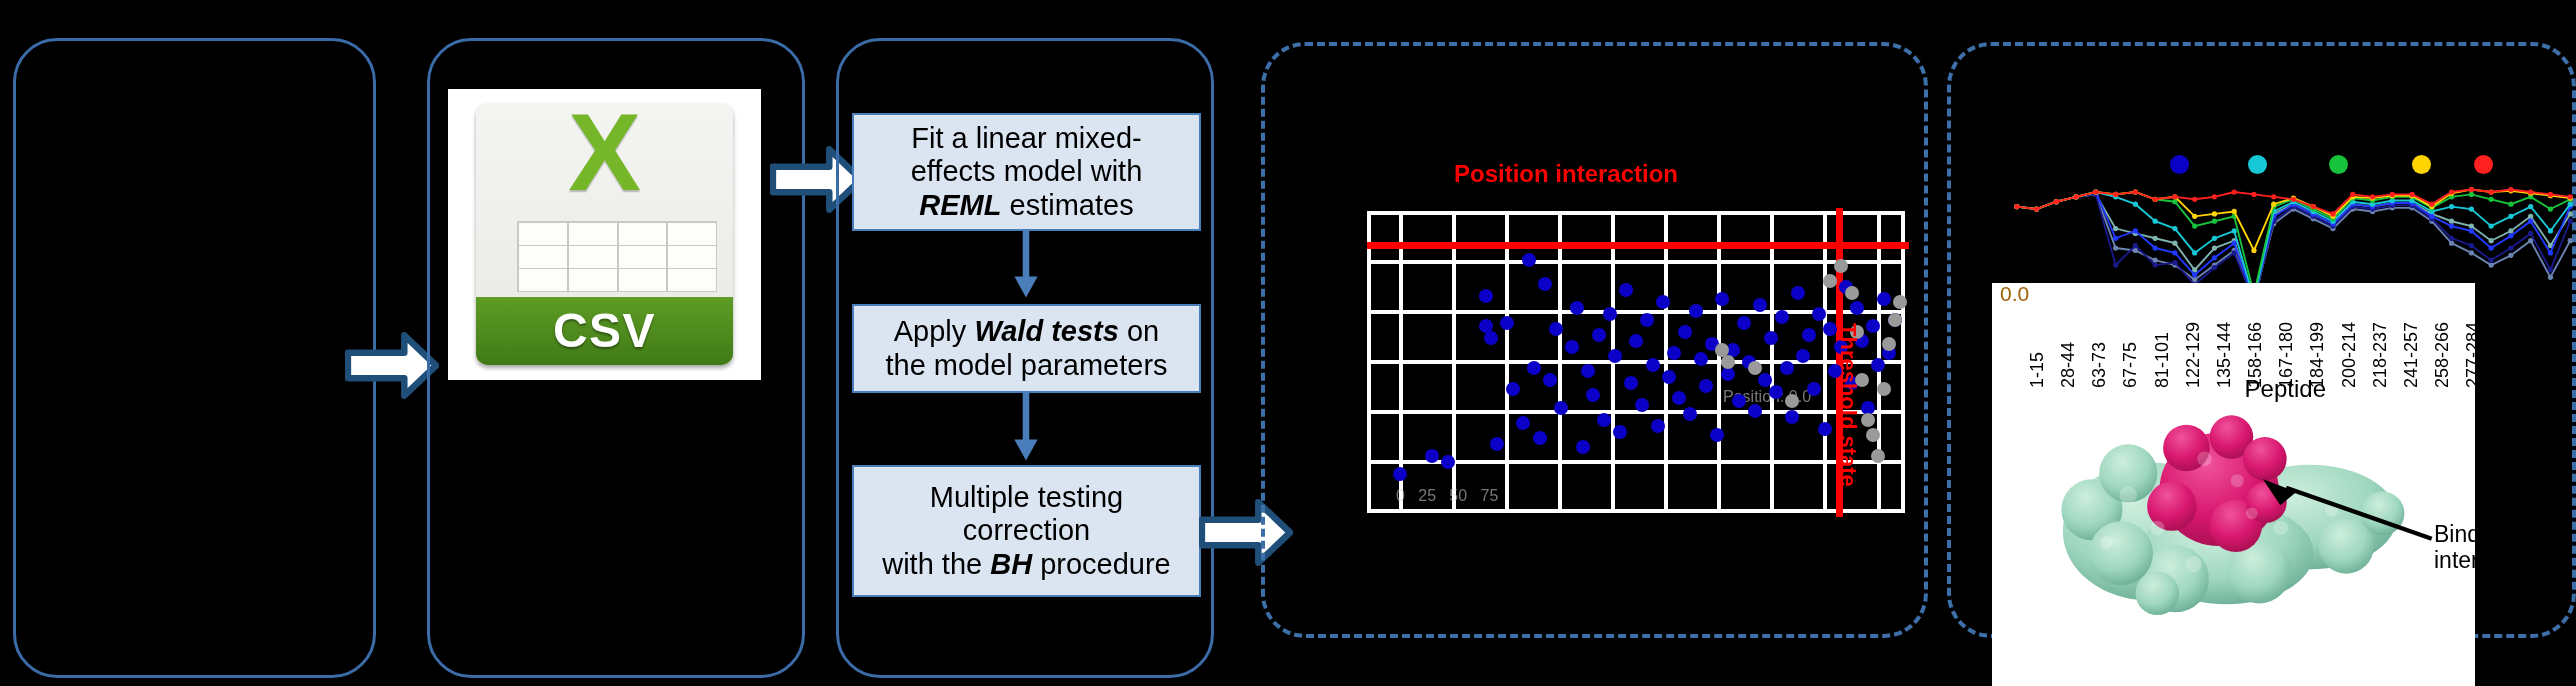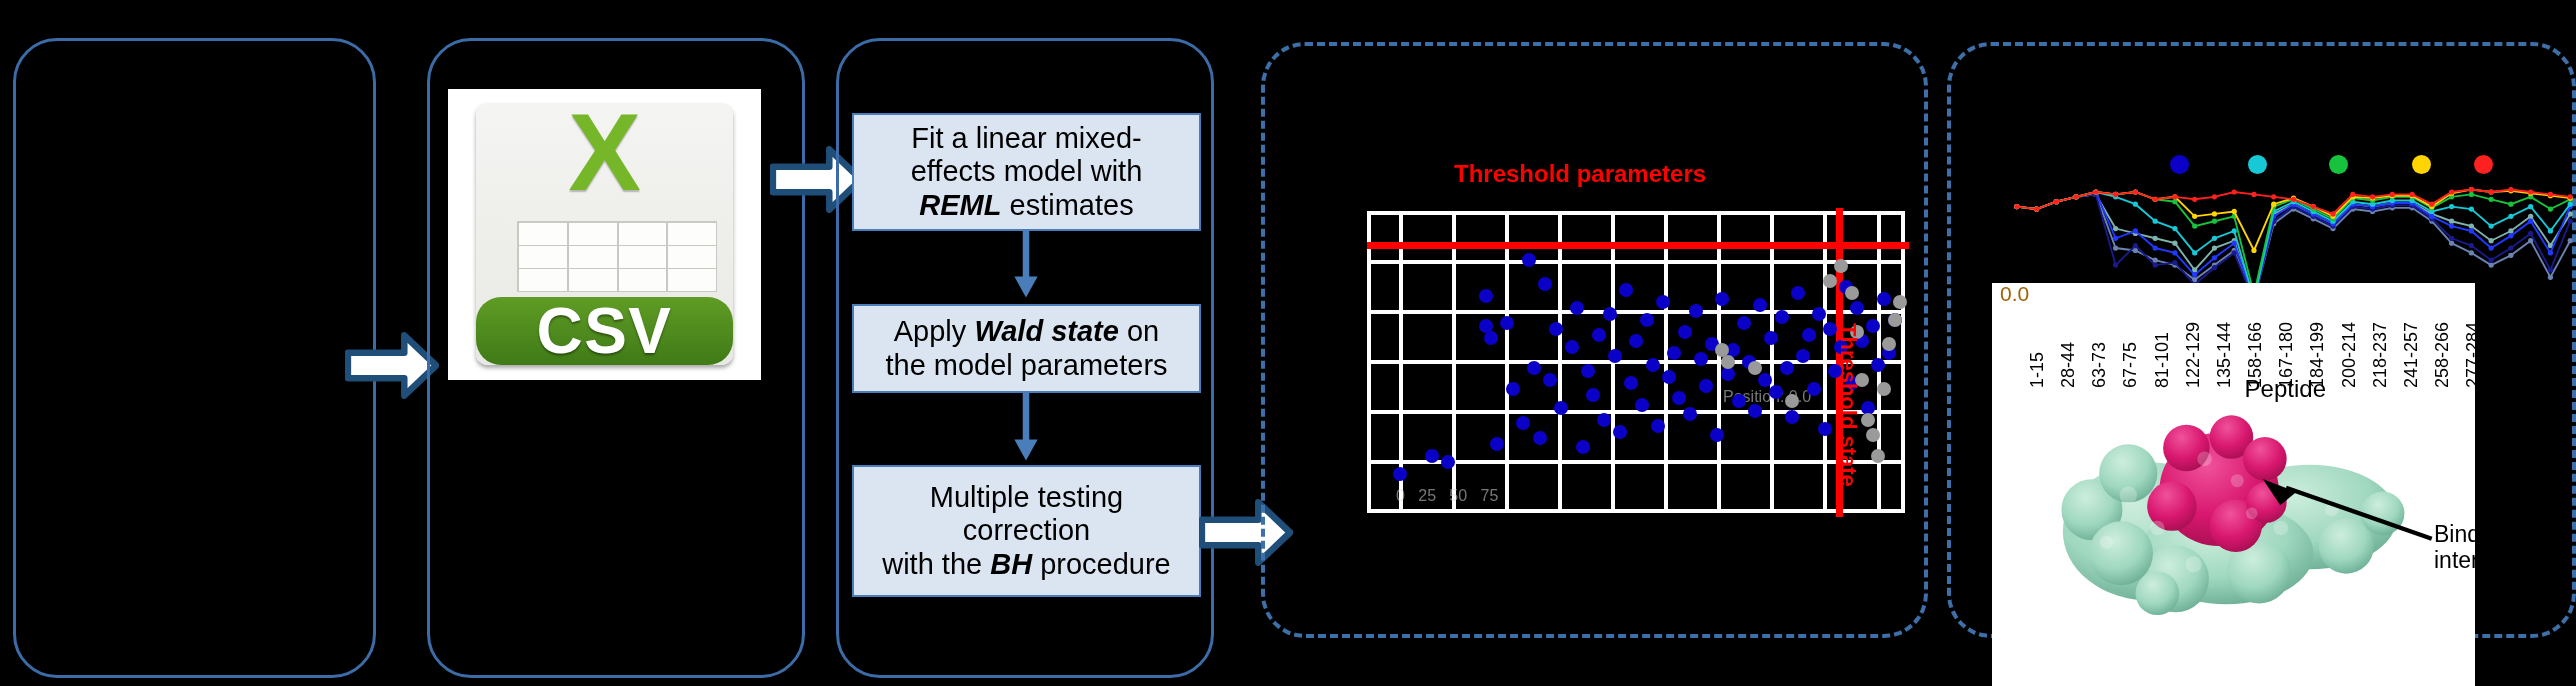--- a/index.html
+++ b/index.html
@@ -72,26 +72,25 @@
       #fdfdfb;
     border: 1.5px solid #c9c9c4;
   }
   .csv-band {
     position: absolute;
     left: 0; bottom: 0;
     width: 100%; height: 26%;
     background: linear-gradient(#5f9c25, #3f7a16);
     color: #fff;
     font-weight: bold;
-    font-size: 64px;
+    font-size: 48px;
     line-height: 1.05;
     letter-spacing: 1.5px;
     display: flex; align-items: center; justify-content: center;
     text-shadow: 0 2.2px 2.2px rgba(0,0,0,.4);
-    border-radius: 25px;
   }
 
   
   .proc-box {
     position: absolute;
     background: #dbe5f1;
     border: 2.2px solid #4a7ebb;
     color: #000;
     font-size: 29px;
     line-height: 1.15;
@@ -217,21 +216,21 @@
   </div>
 
   <div class="vconn" style="left:1010px; top:230px; width:32px; height:69px;">
     <svg width="32" height="69" viewBox="0 0 44 95">
       <line x1="22" y1="0" x2="22" y2="66" stroke="#4a7ebb" stroke-width="9"></line>
       <polygon points="6,64 38,64 22,93" fill="#4a7ebb"></polygon>
     </svg>
   </div>
 
   <div class="proc-box" style="left:852px; top:304px; width:349px; height:89px;">
-    <span>Apply <b>Wald state</b> on<br>the model parameters</span>
+    <span>Apply <b>Wald tests</b> on<br>the model parameters</span>
   </div>
 
   <div class="vconn" style="left:1010px; top:393px; width:32px; height:69px;">
     <svg width="32" height="69" viewBox="0 0 44 95">
       <line x1="22" y1="0" x2="22" y2="66" stroke="#4a7ebb" stroke-width="9"></line>
       <polygon points="6,64 38,64 22,93" fill="#4a7ebb"></polygon>
     </svg>
   </div>
 
   <div class="proc-box" style="left:852px; top:465px; width:349px; height:132px;">
@@ -239,21 +238,21 @@
   </div>
 
   <div class="arrow" style="left:1199px; top:498px; width:94px; height:69px;">
     <svg viewBox="0 0 130 95" preserveAspectRatio="none">
       <polygon points="4,30 82,30 82,6 126,47.5 82,89 82,65 4,65" fill="#ffffff" stroke="#1f4e79" stroke-width="9" stroke-linejoin="round"></polygon>
     </svg>
   </div>
 
   <div class="panel dashed" style="left:1261px; top:42px; width:667px; height:596px;"></div>
 
-  <div class="scatter-title" style="left:1454px; top:160px;">Threshold parameters</div>
+  <div class="scatter-title" style="left:1454px; top:160px;">Position interaction</div>
 
   <div class="scatter-plot" style="left:1367px; top:211px; width:538px; height:302px;">
 
     <div class="grid-line" style="left:0; top:0; width:100%; height:3.6px;"></div>
     <div class="grid-line" style="left:0; top:49px; width:100%; height:3.6px;"></div>
     <div class="grid-line" style="left:0; top:99px; width:100%; height:3.6px;"></div>
     <div class="grid-line" style="left:0; top:149px; width:100%; height:3.6px;"></div>
     <div class="grid-line" style="left:0; top:199px; width:100%; height:3.6px;"></div>
     <div class="grid-line" style="left:0; top:249px; width:100%; height:3.6px;"></div>
     <div class="grid-line" style="left:0; top:298px; width:100%; height:3.6px;"></div>

